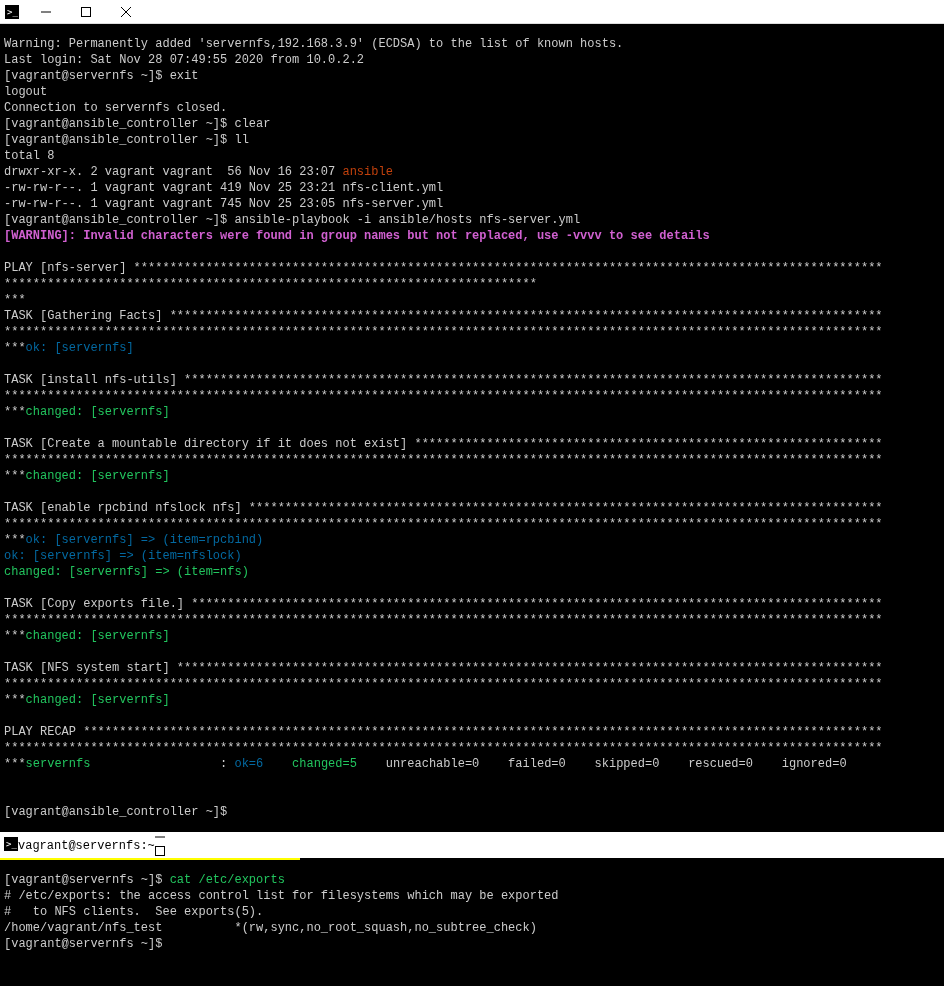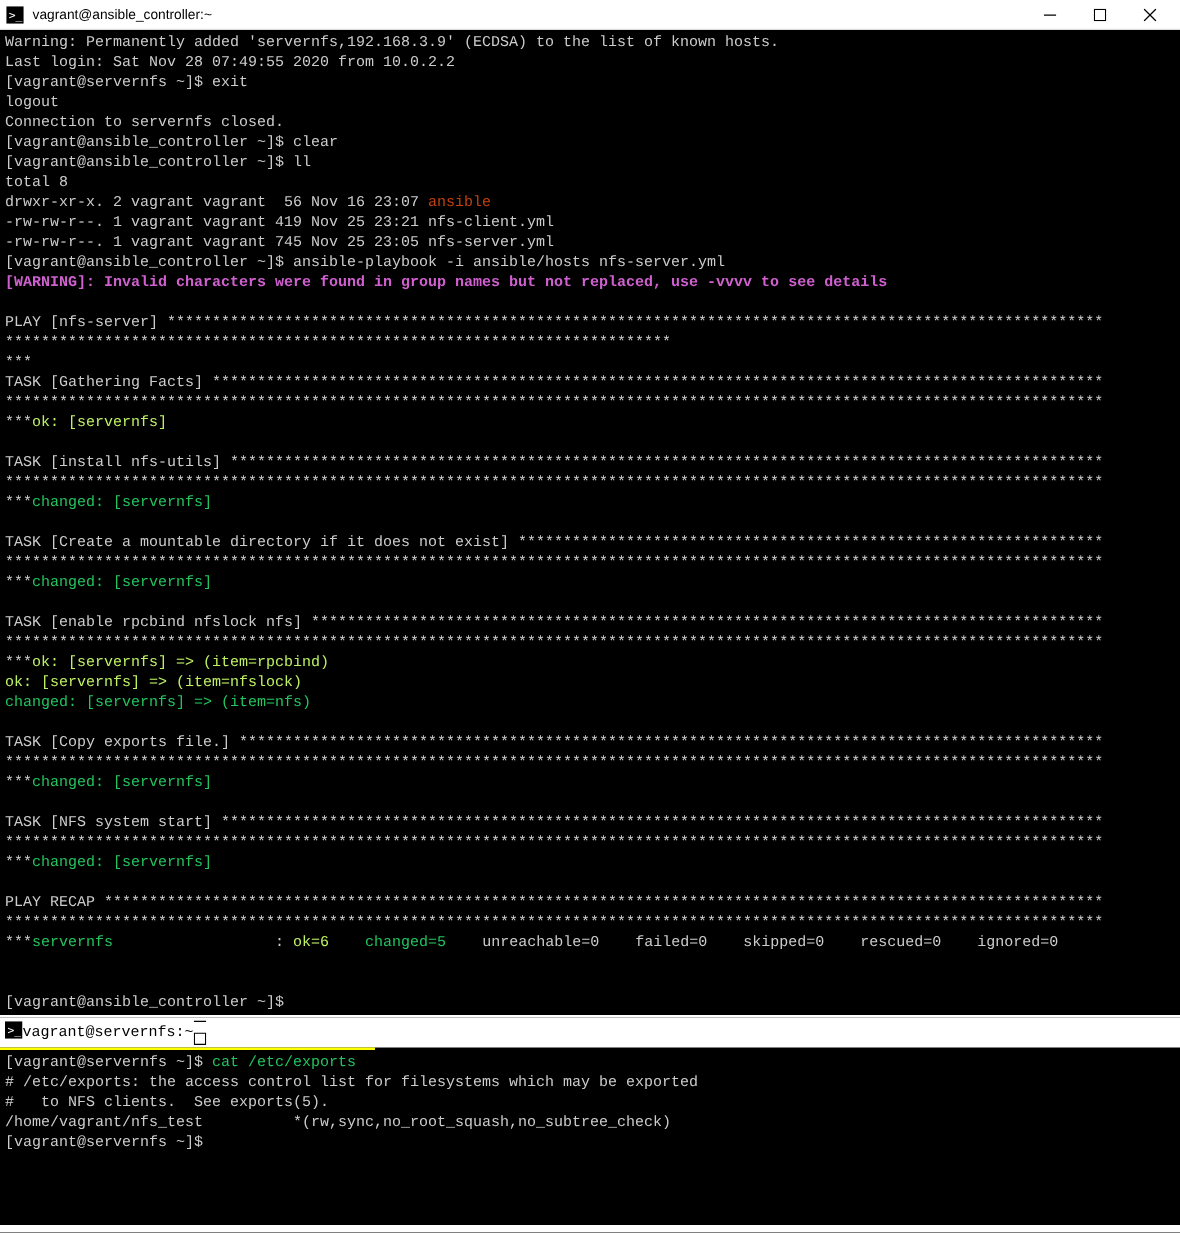--- a/index.html
+++ b/index.html
@@ -42,31 +42,31 @@
 .titlebar .controls .btn {
   width: 40px;
   height: 24px;
   display: flex;
   align-items: center;
   justify-content: center;
   font-size: 12px;
   cursor: pointer;
 }
 .term {
-  padding: 2px 4px;
+  padding: 12px 4px;
   line-height: 16px;
   white-space: pre;
   overflow: hidden;
 }
 .term .line {
   white-space: pre;
 }
 .cyan { color: #c2410c; }
 .yellow { color: #22c55e; }
-.green { color: #bef264; }
+.green { color: #0369a1; }
 .magenta { color: #d060d0; font-weight: bold; }
 .white { color: #ccc; }
 .window2 {
   margin-top: 2px;
 }
 .titlebar2 {
   background: #fff;
   color: #000;
   display: flex;
   align-items: center;
@@ -83,21 +83,20 @@
 <body>
 
 <div class="window">
   <div class="titlebar">
     <span class="icon">
       <svg width="14" height="14" viewBox="0 0 14 14">
           <rect x="0" y="0" width="14" height="14" fill="#000"></rect>
           <text x="2" y="10" fill="#fff" font-size="9" font-family="monospace">&gt;_</text>
         </svg>
     </span>
-    <span class="title">vagrant@ansible_controller:~</span>
     <div class="controls">
       <div class="btn">
         <svg width="10" height="10" viewBox="0 0 10 10">
             <line x1="0" y1="5" x2="10" y2="5" stroke="#000" stroke-width="1"></line>
           </svg>
       </div>
       <div class="btn">
         <svg width="10" height="10" viewBox="0 0 10 10">
             <rect x="0.5" y="0.5" width="9" height="9" fill="none" stroke="#000" stroke-width="1"></rect>
           </svg>

